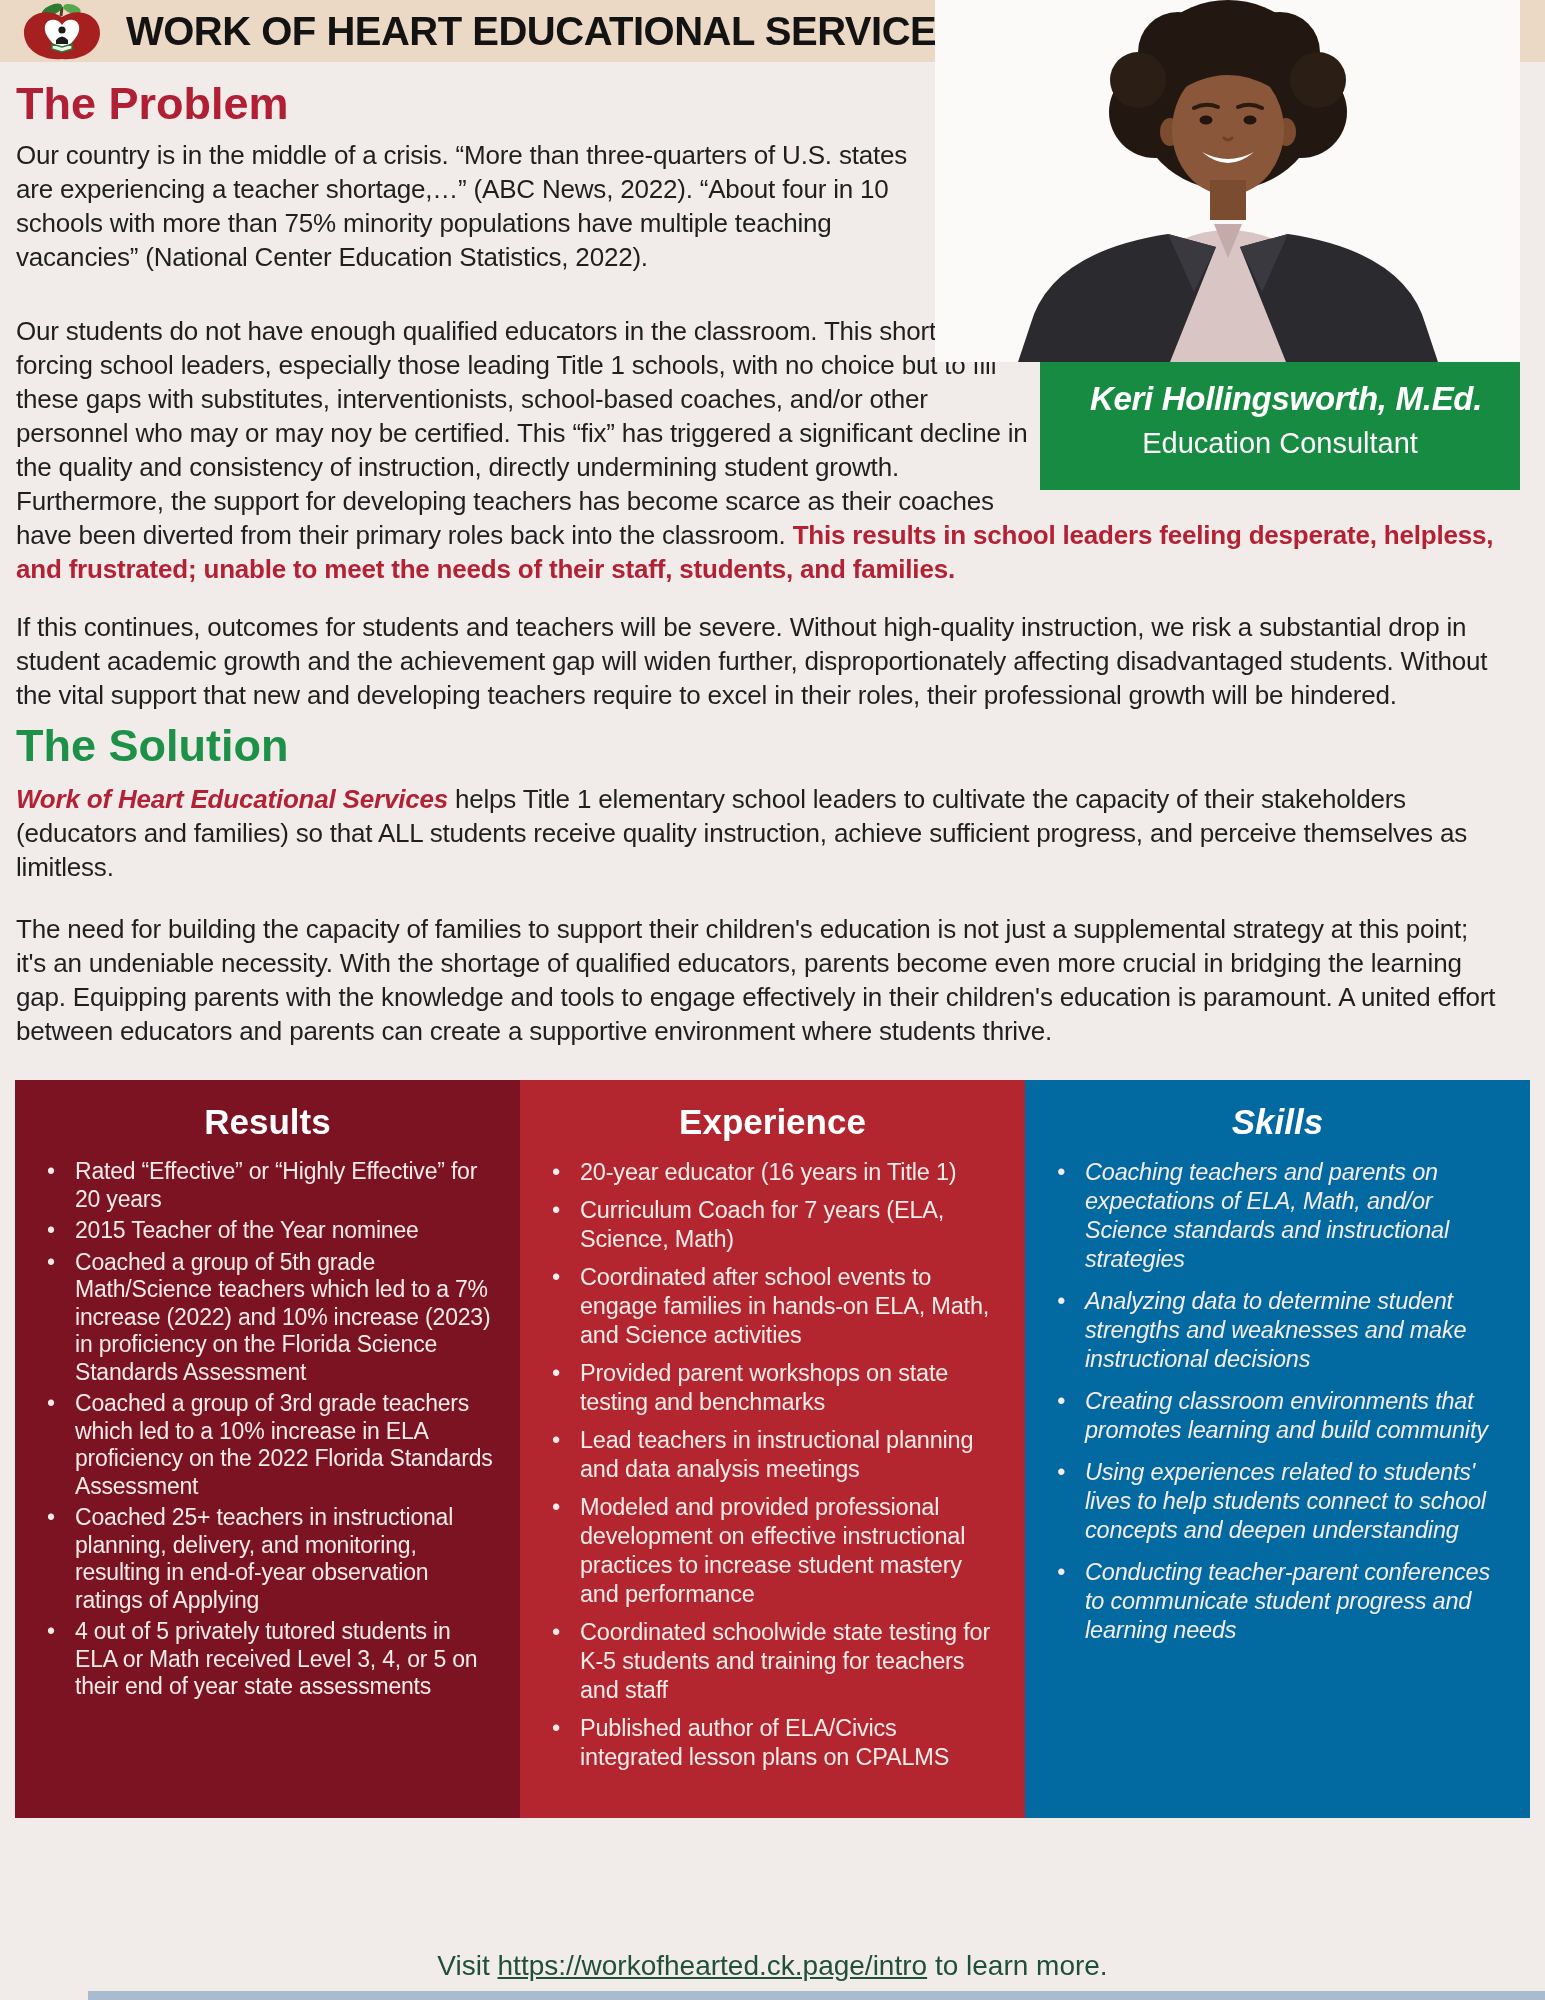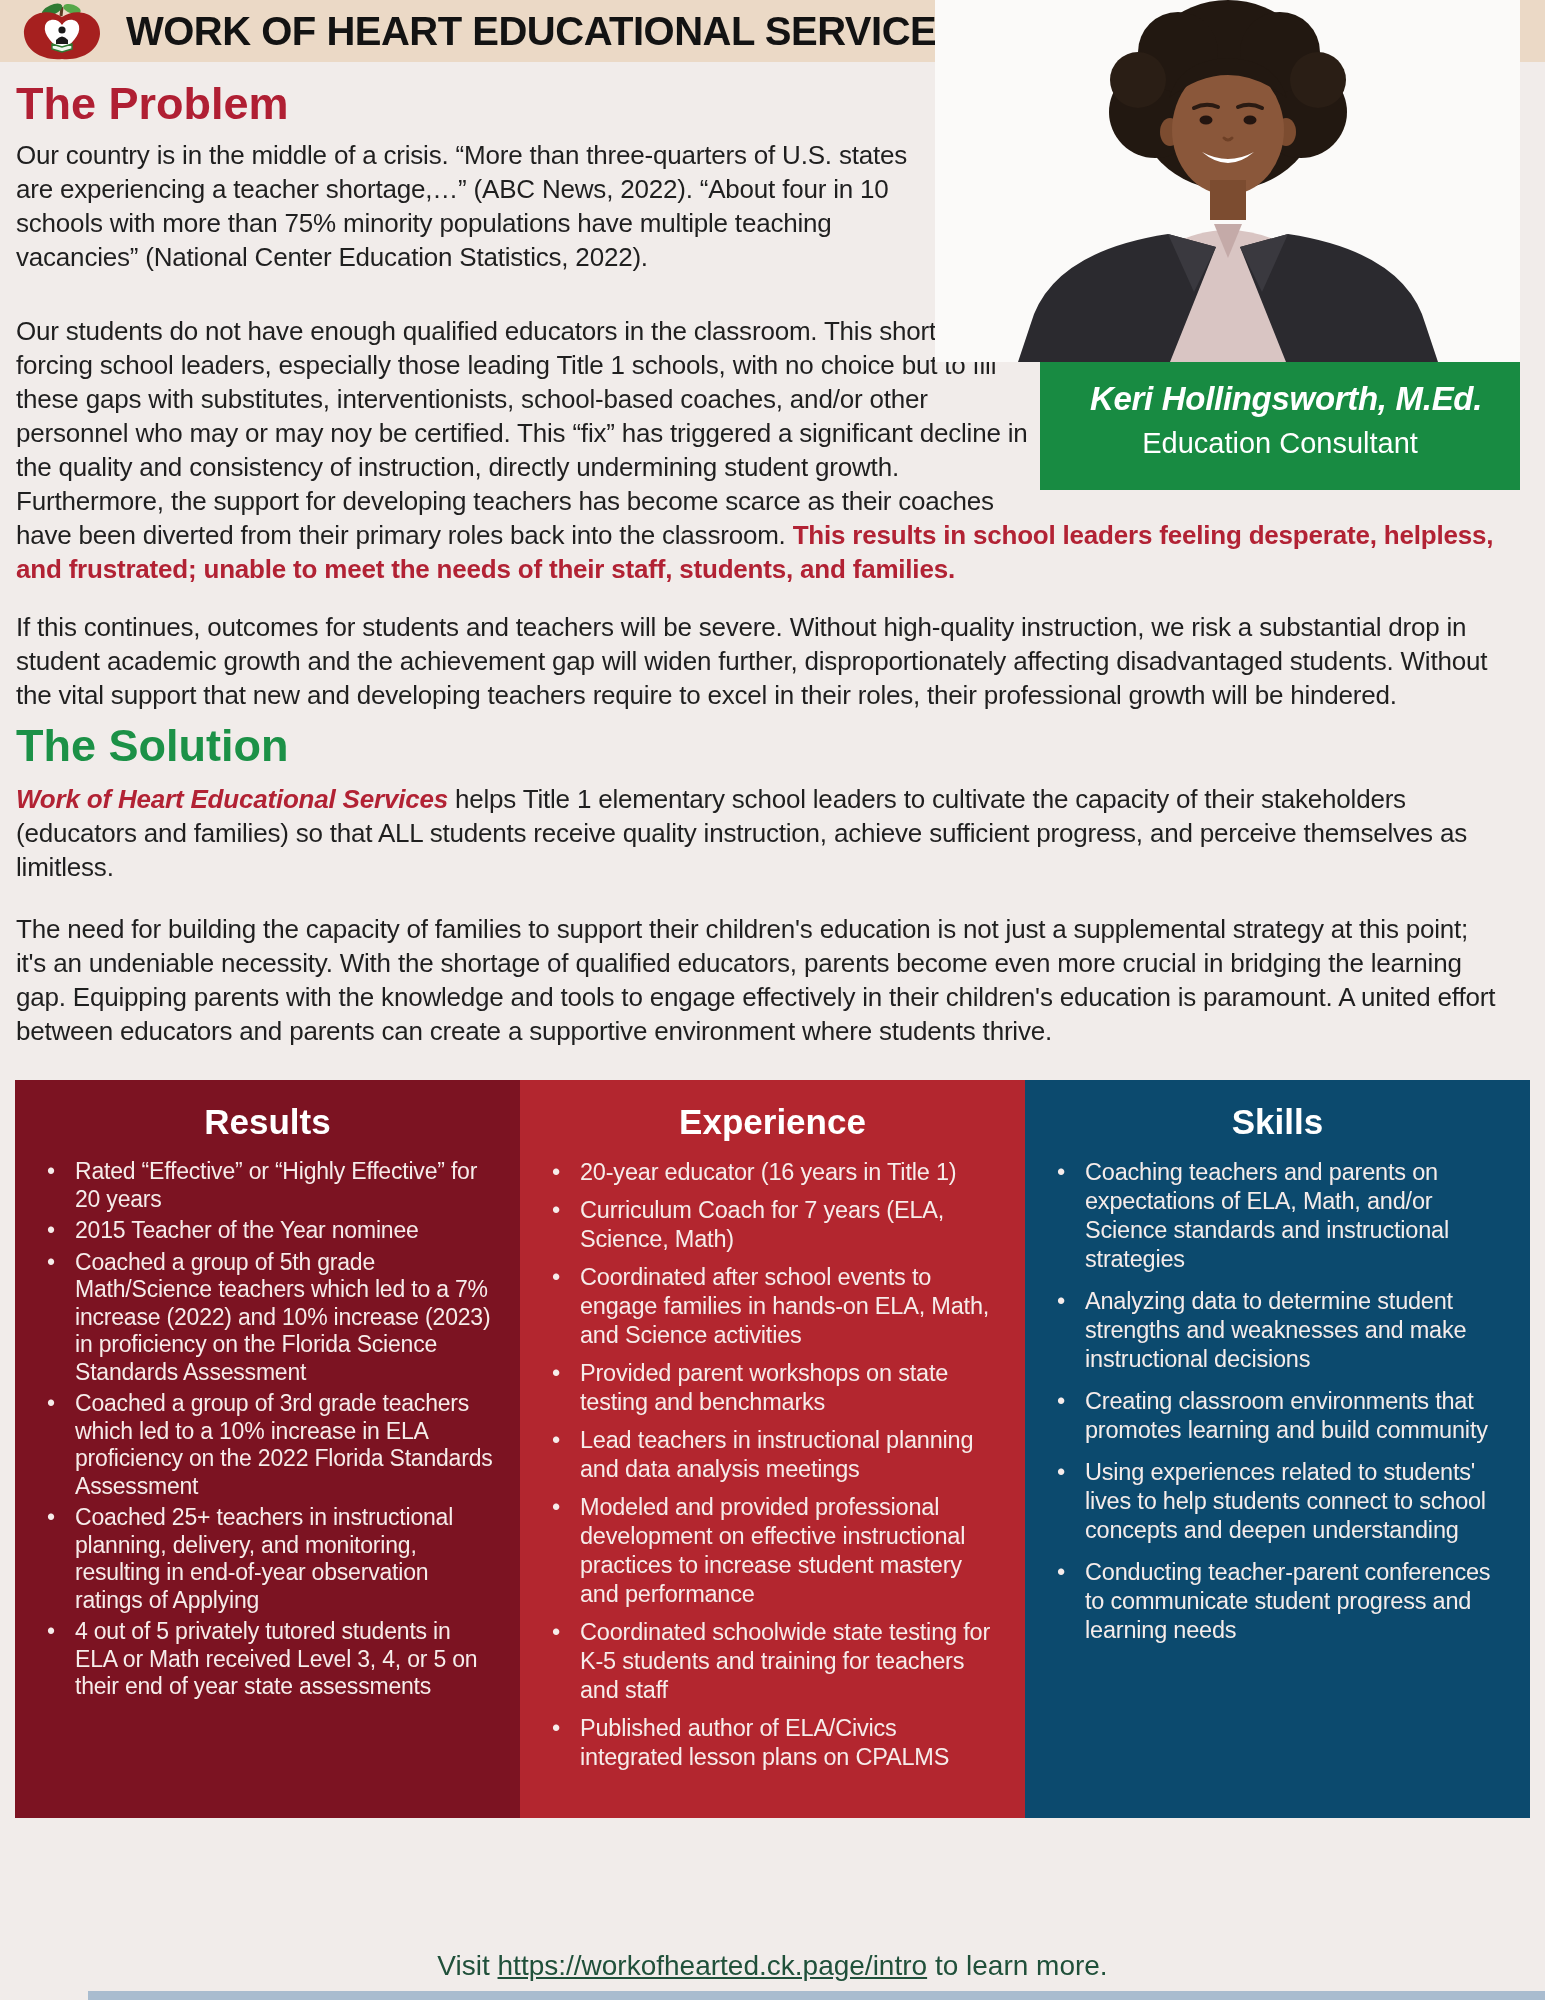--- a/index.html
+++ b/index.html
@@ -44,21 +44,21 @@
   .para-4{margin-top:10px !important;}
   .para-5{margin-top:28px !important;}
   .photo-spacer{float:right;width:470px;height:176px;}
   .em-red{color:#b22234;font-weight:800;}
   .em-red.italic{font-style:italic;}
   
   .cols{display:flex;margin:32px 15px 0;position:relative;z-index:1;justify-content:space-between;}
   .col{flex:1;height:738px;box-sizing:border-box;padding:16px 24px 0;overflow:hidden;}
   .col-results{background:#7c1322;}
   .col-experience{background:#b3262f;}
-  .col-skills{background:#0c4a6e;}
+  .col-skills{background:#0369a1;font-style:italic;}
   .col-title{font-size:35px;font-weight:800;color:#ffffff;text-align:center;margin:6px 0 16px;}
   .col ul{margin:0;padding:0;list-style:none;}
   .col li{
     position:relative;padding-left:36px;color:#f6ecea;
     font-size:23px;line-height:27.5px;letter-spacing:-0.2px;margin-bottom:4px;
   }
   .col li::before{content:"\2022";position:absolute;left:8px;top:0;}
   .col-experience li{font-size:23.5px;line-height:29px;margin-bottom:9px;}
   .col-skills li{font-size:23.5px;line-height:29px;margin-bottom:13px;}
   

